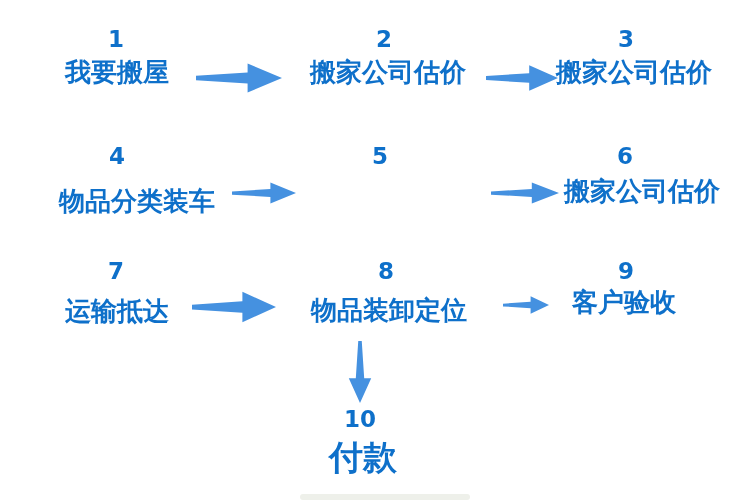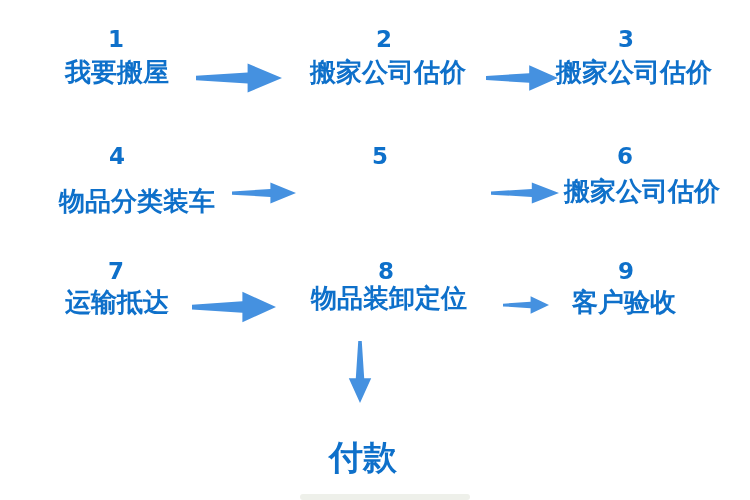--- a/index.html
+++ b/index.html
@@ -50,22 +50,22 @@
   .n8{left:356px;top:258px;}
   .n9{left:596px;top:258px;}
   .n10{left:330px;top:406px;}
   
   .l1{left:7px;top:58px;width:220px;}
   .l2{left:278px;top:58px;width:220px;}
   .l3{left:524px;top:58px;width:220px;}
   .l4{left:17px;top:187px;width:240px;}
   .l5{left:265px;top:177px;width:240px;}
   .l6{left:522px;top:177px;width:240px;}
-  .l7{left:7px;top:288px;width:220px;}
-  .l8{left:269px;top:284px;width:240px;}
+  .l7{left:7px;top:297px;width:220px;}
+  .l8{left:269px;top:296px;width:240px;}
   .l9{left:514px;top:288px;width:220px;}
   .l10{left:283px;top:438px;width:160px;font-size:34px;}
   
   .a1{left:196px;top:60px;width:86px;height:36px;}
   .a2{left:486px;top:62px;width:72px;height:32px;}
   .a3{left:232px;top:180px;width:64px;height:26px;}
   .a4{left:491px;top:180px;width:68px;height:26px;}
   .a5{left:192px;top:288px;width:84px;height:38px;}
   .a6{left:503px;top:294px;width:46px;height:22px;}
   .a7{left:346px;top:341px;width:28px;height:62px;}
@@ -84,20 +84,21 @@
 
   <div class="num n1">1</div>
   <div class="num n2">2</div>
   <div class="num n3">3</div>
   <div class="num n4">4</div>
   <div class="num n5">5</div>
   <div class="num n6">6</div>
   <div class="num n7">7</div>
   <div class="num n8">8</div>
   <div class="num n9">9</div>
+  <div class="num n10">10</div>
 
   <div class="lbl l1">我要搬屋</div>
   <div class="lbl l2">搬家公司估价</div>
   <div class="lbl l3">搬家公司估价</div>
   <div class="lbl l4">物品分类装车</div>
   <div class="lbl l6">搬家公司估价</div>
   <div class="lbl l7">运输抵达</div>
   <div class="lbl l8">物品装卸定位</div>
   <div class="lbl l9">客户验收</div>
   <div class="lbl l10">付款</div>

